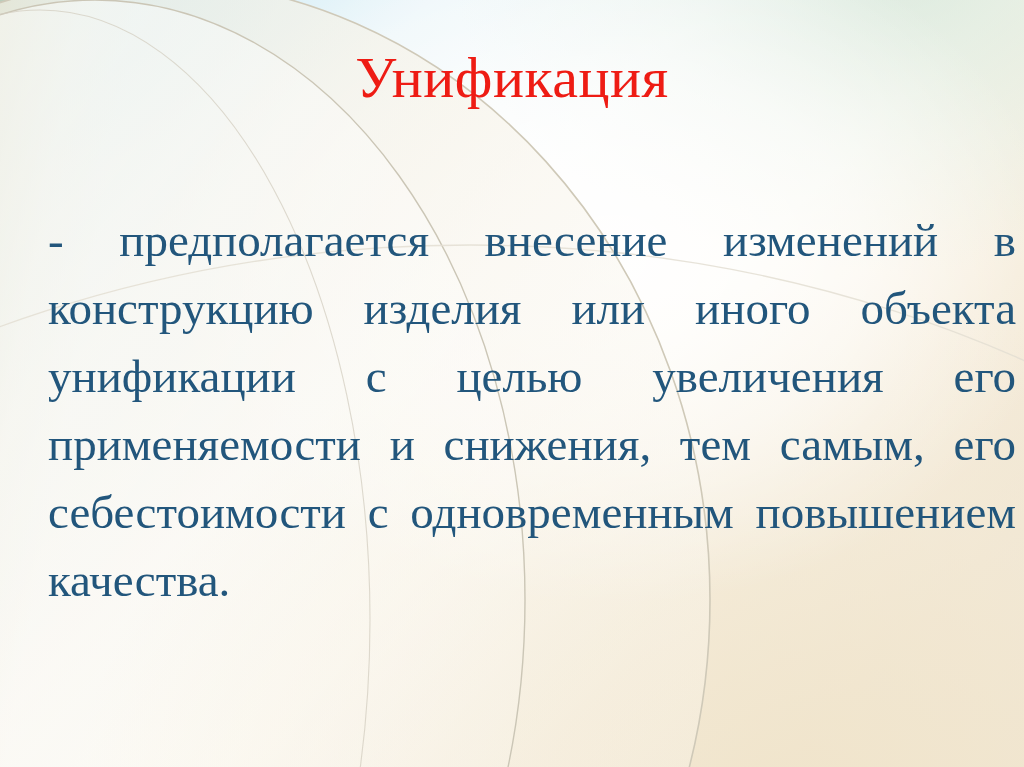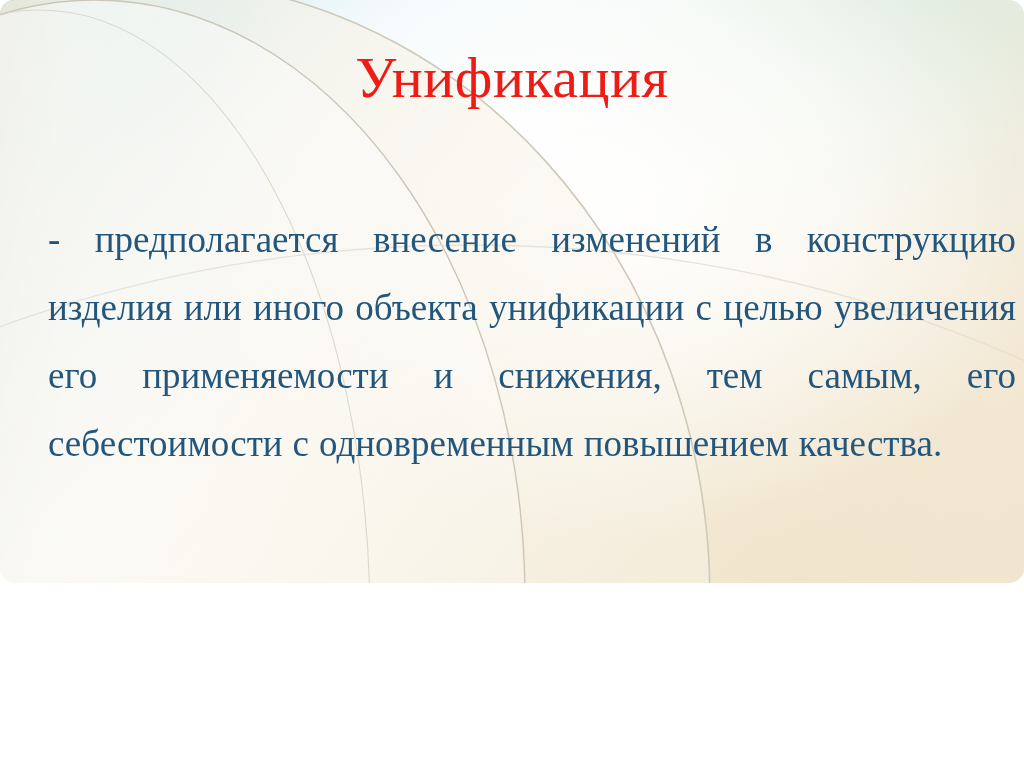--- a/index.html
+++ b/index.html
@@ -4,25 +4,24 @@
 <title>Унификация</title>
 <style>
   html, body {
     margin: 0;
     padding: 0;
     background: #ffffff;
   }
   #slide {
     position: relative;
     width: 1024px;
-    height: 583px;
+    height: 767px;
     overflow: hidden;
     font-family: "Liberation Serif", "DejaVu Serif", serif;
     background: #ffffff;
-    border-radius: 15px;
   }
 
   
   .bg-layer {
     position: absolute;
     inset: 0;
     pointer-events: none;
   }
   .bg-base {
     background:
@@ -99,21 +98,21 @@
     font-weight: normal;
     letter-spacing: 0.5px;
     white-space: nowrap;
   }
   .body-block {
     position: absolute;
     top: 206px;
     left: 48px;
     width: 968px;
     color: #22567c;
-    font-size: 37px;
+    font-size: 47px;
     line-height: 68px;
     text-align: justify;
     text-align-last: left;
     text-justify: inter-word;
     word-spacing: 0.02em;
   }
 </style>
 </head>
 <body>
 

